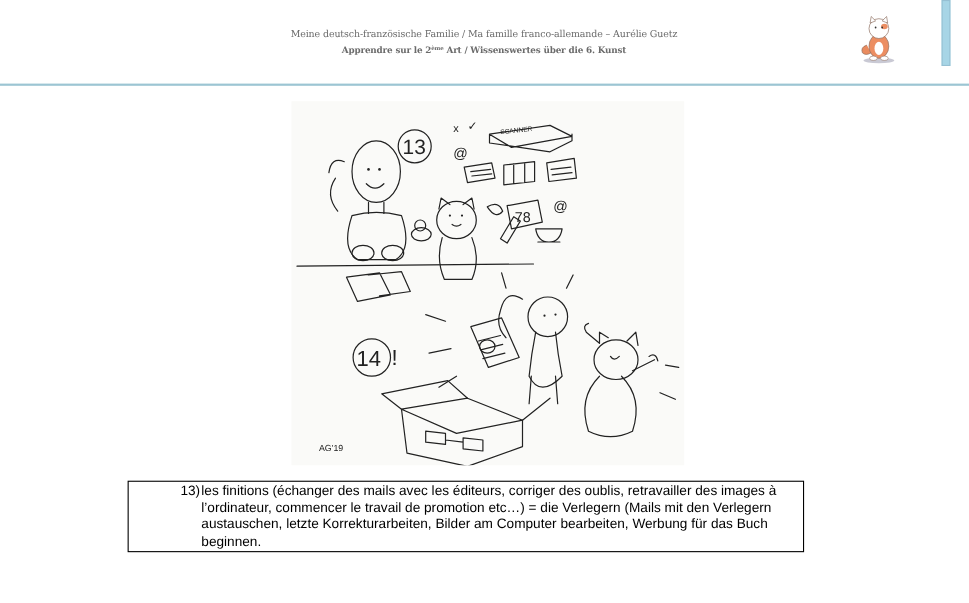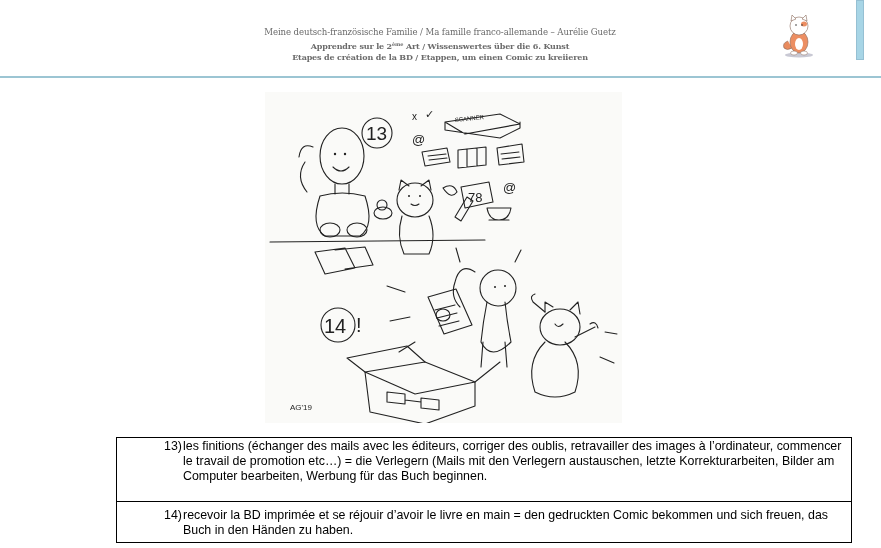--- a/index.html
+++ b/index.html
@@ -31,21 +31,21 @@
       background: #a7d5e6; border: 1px solid #96c0d3; box-sizing: border-box;
     }
     .logo {
       position: absolute; left: 779px; top: 11px; width: 40px; height: 48px;
     }
     .illustration {
       position: absolute; left: 265px; top: 92px; width: 357px; height: 331px;
       background: #fafaf8;
     }
     .caption-table {
-      position: absolute; left: 116px; top: 437px; width: 736px;
+      position: absolute; left: 116px; top: 437px; width: 615px;
       border: 1.3px solid #000; box-sizing: border-box;
       border-collapse: collapse;
     }
     .caption-row {
       border-bottom: 1px solid #000;
       font-size: 12.4px; line-height: 15.2px;
       padding: 0 6px 2px 66px;
       position: relative;
     }
     .caption-row:last-child { border-bottom: none; }
@@ -56,21 +56,20 @@
     .sketch { stroke: #222; stroke-width: 1.1; fill: none; stroke-linecap: round; stroke-linejoin: round; }
     .sketch-text { font-family: "Liberation Sans", sans-serif; fill: #222; }
   </style>
 </head>
 <body>
 
 <div class="header">
   <div class="header-text">
     <div class="header-line1">Meine deutsch-französische Familie / Ma famille franco-allemande – Aurélie Guetz</div>
     <div class="header-line2"><span>Apprendre sur le 2</span><sup>ème</sup><span> Art / Wissenswertes über die 6. Kunst</span></div>
-    <div class="header-line3">Etapes de création de la BD / Etappen, um einen Comic zu kreiieren</div>
   </div>
 
   <div class="logo">
     <svg width="40" height="48" viewBox="0 0 40 48">
       <ellipse cx="20" cy="44" rx="14" ry="2.5" fill="#c9c9d4"></ellipse>
       <path d="M9 30 q-6 2 -4 7 q3 3 8 0" fill="#e98b5e" stroke="#8a6a5a" stroke-width="0.6"></path>
       <ellipse cx="20" cy="31" rx="9" ry="11" fill="#ec8e62" stroke="#8a6a5a" stroke-width="0.6"></ellipse>
       <ellipse cx="20" cy="33" rx="4" ry="6" fill="#ffffff"></ellipse>
       <circle cx="20" cy="15" r="9" fill="#ffffff" stroke="#8a6a5a" stroke-width="0.6"></circle>
       <path d="M12 10 l1 -6 l4 4 z M28 10 l-1 -6 l-4 4 z" fill="#ffffff" stroke="#8a6a5a" stroke-width="0.6"></path>
@@ -165,18 +164,13 @@
     </g>
   </svg>
 </div>
 
 <div class="caption-table">
   <div class="caption-row r1">
     <span class="row-num">13)</span>
     <span class="fr">les finitions (échanger des mails avec les éditeurs, corriger des oublis, retravailler des images à l’ordinateur, commencer le travail de promotion etc…)</span><span> = </span><span>die Verlegern</span>
     <span>(Mails mit den Verlegern austauschen, letzte Korrekturarbeiten, Bilder am Computer bearbeiten, Werbung für das Buch beginnen.</span>
   </div>
-  <div class="caption-row r2">
-    <span class="row-num">14)</span>
-    <span class="fr">recevoir la BD imprimée et se réjouir d’avoir le livre en main</span><span> = </span><span>den gedruckten Comic</span>
-    <span>bekommen und sich freuen, das Buch in den Händen zu haben.</span>
-  </div>
 </div>
 
 </body></html>

